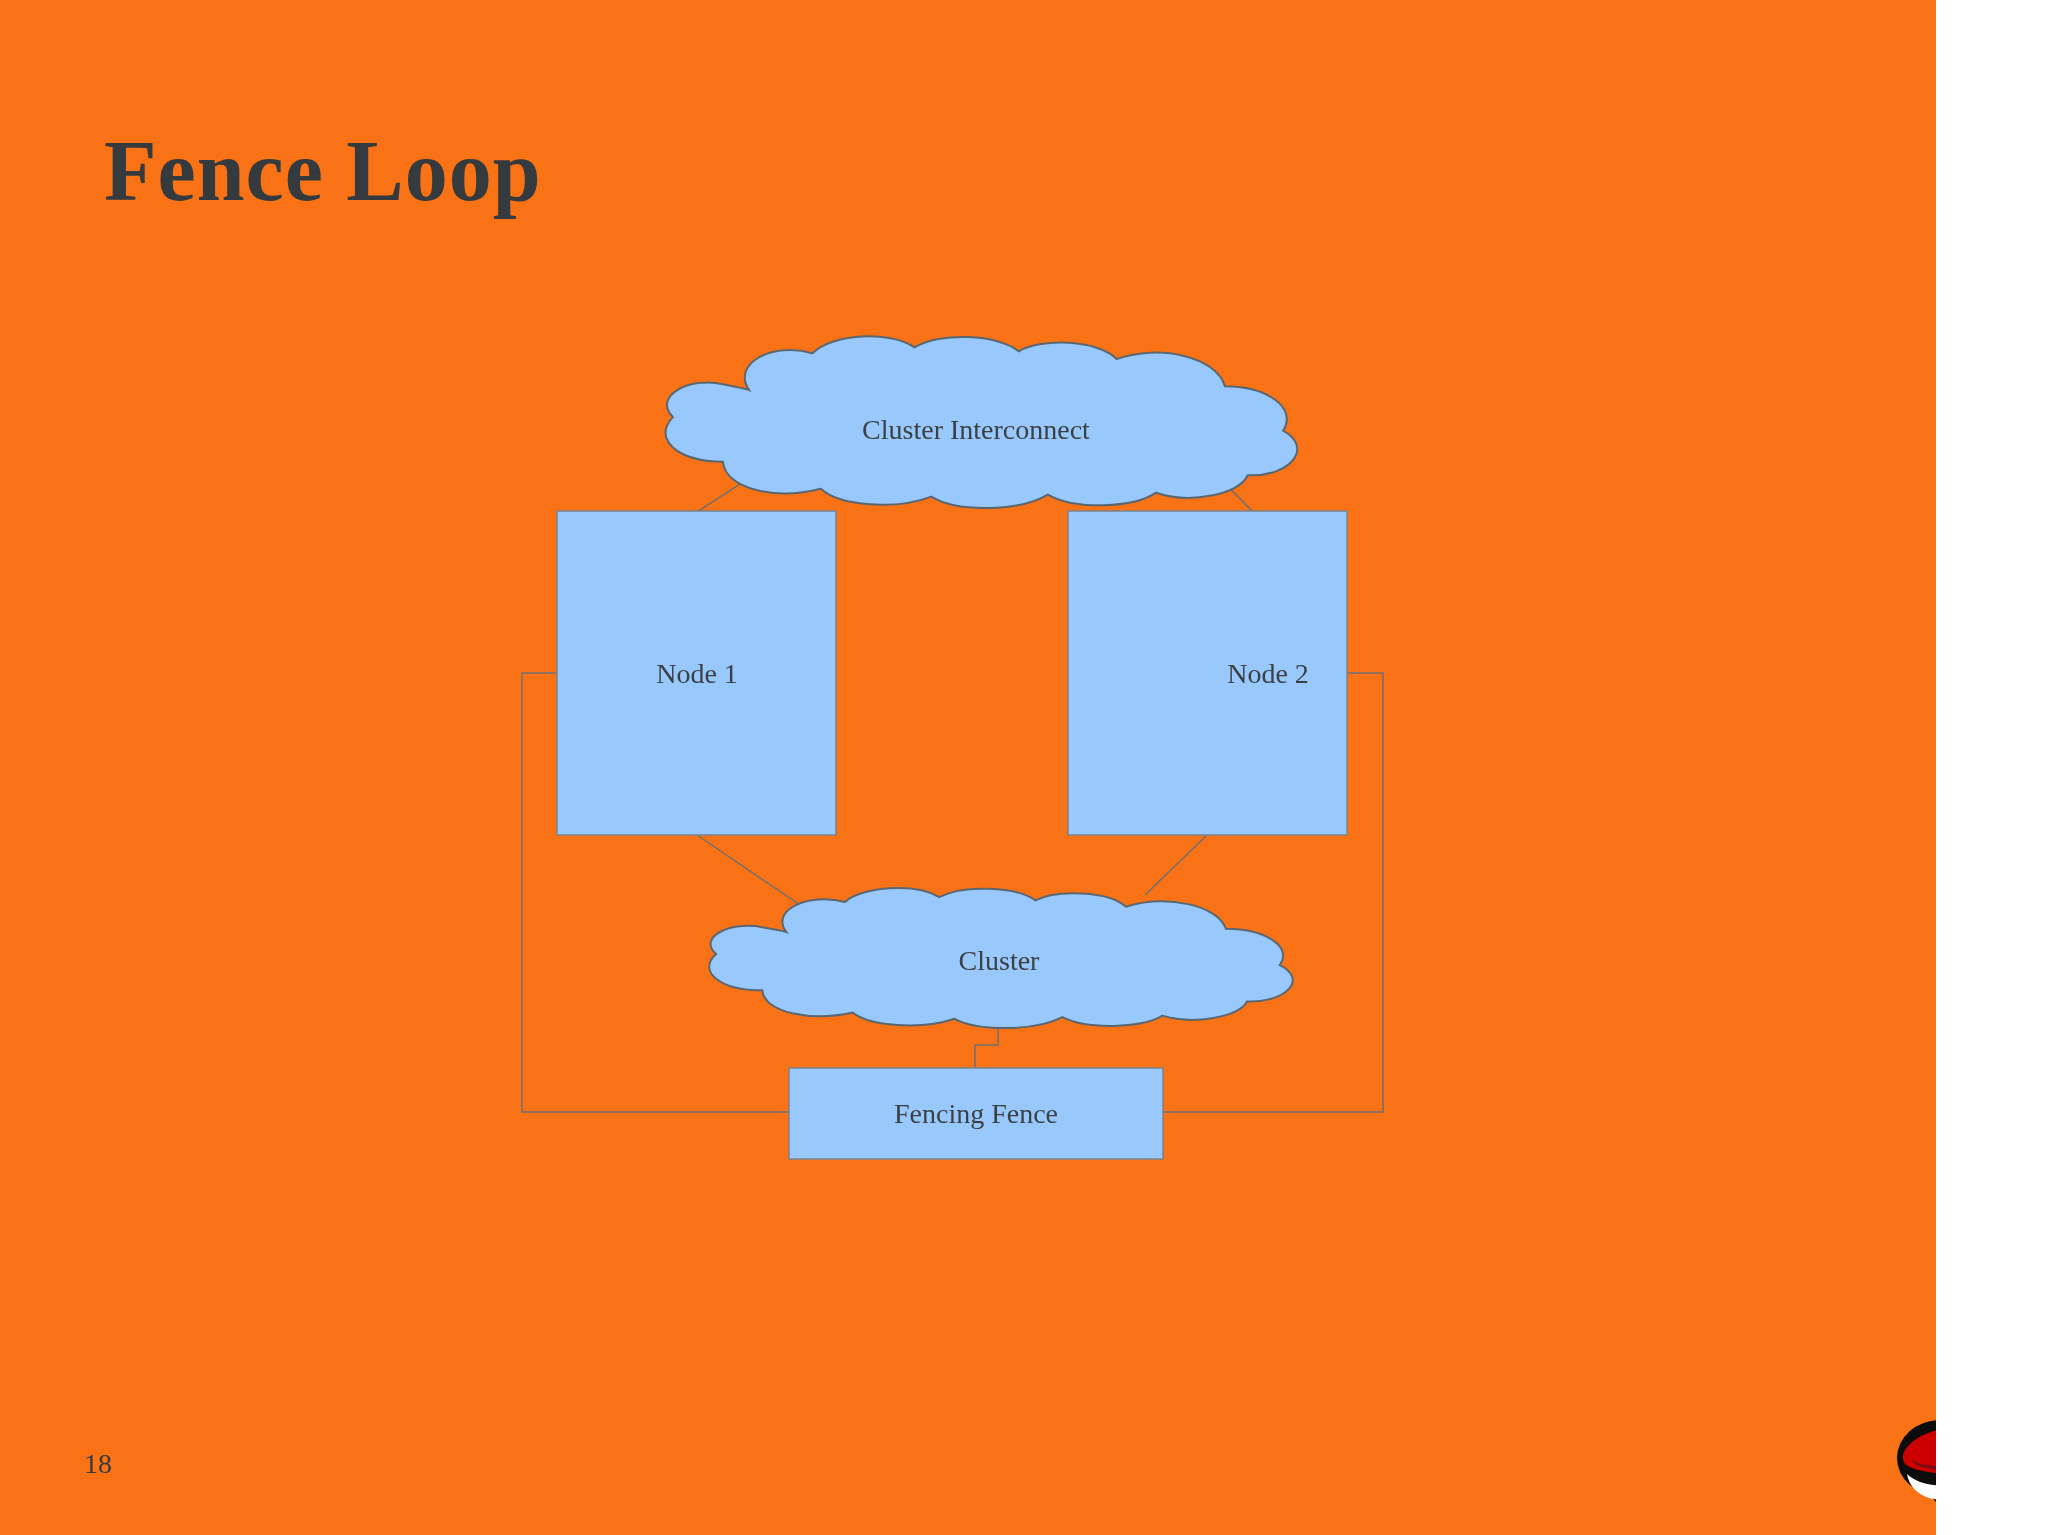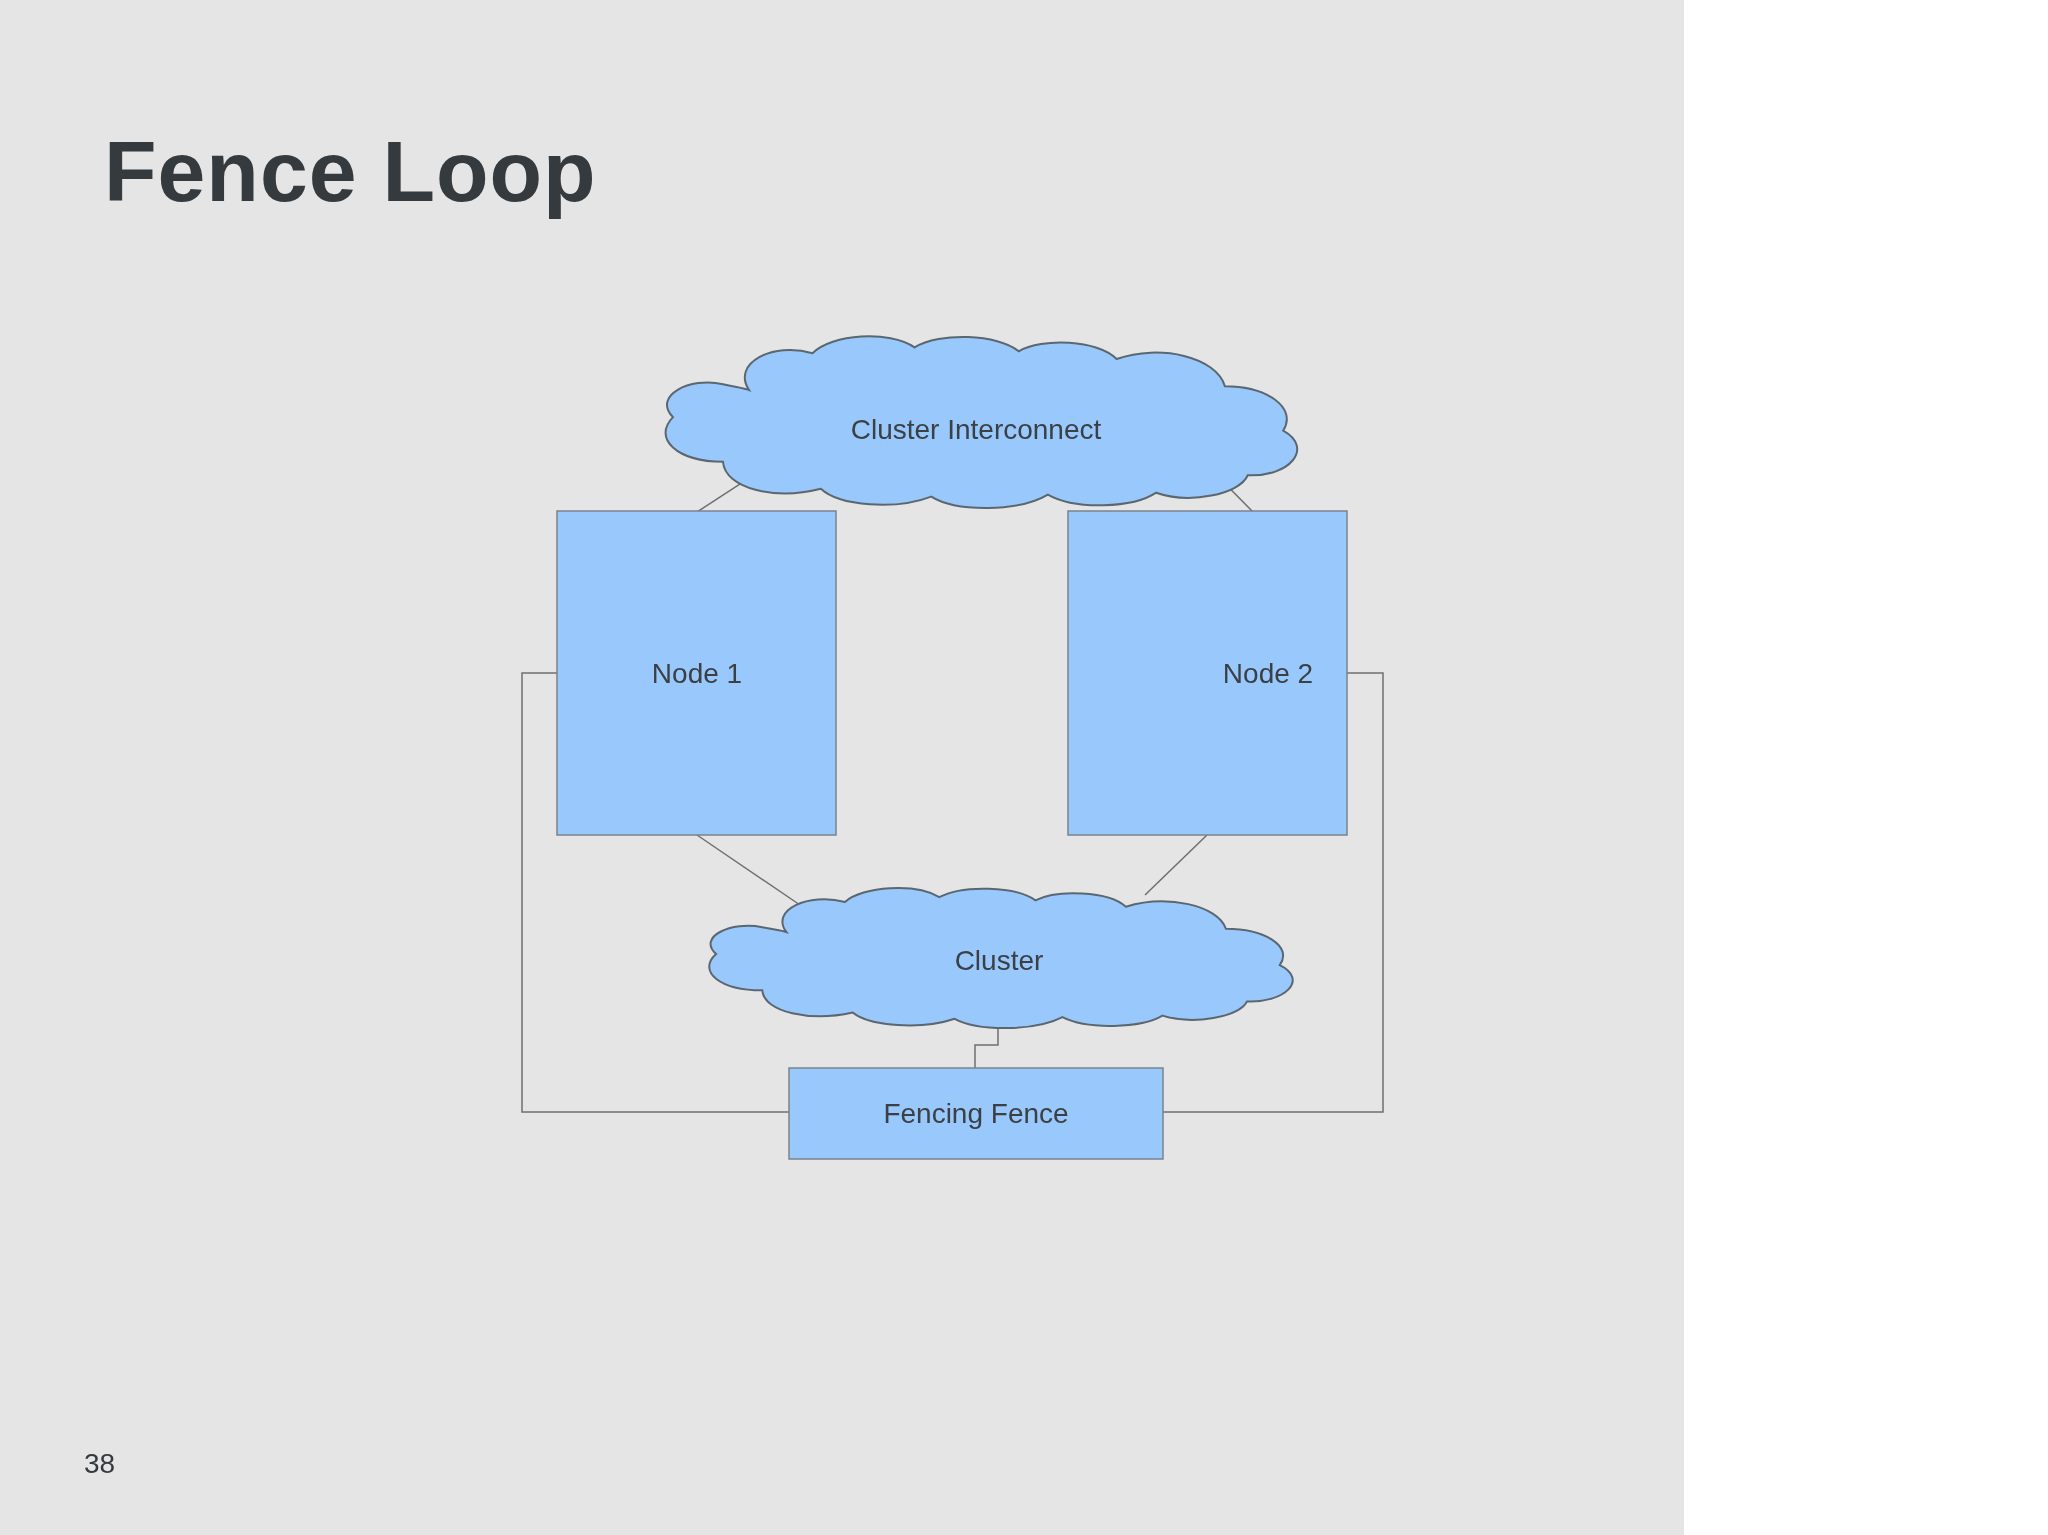--- a/index.html
+++ b/index.html
@@ -1,21 +1,21 @@
 <!DOCTYPE html>
 <html><head>
 <meta charset="utf-8">
 <style>
   html,body{margin:0;padding:0;background:#ffffff;}
   .slide{
     position:relative;
-    width:1684px;height:1535px;
-    background:#e5e5e5;
+    width:1936px;height:1535px;
+    background:#f97316;
     overflow:hidden;
-    font-family:Liberation Sans, sans-serif;
+    font-family:Liberation Serif, serif;
   }
   .slide-title{
     position:absolute;
     left:104px;top:128px;
     margin:0;
     font-size:86px;
     font-weight:bold;
     letter-spacing:1px;
     color:#343a3e;
     line-height:1;
@@ -117,15 +117,15 @@
       <text x="90" y="68" font-size="10" fill="#0c0c0c">®</text>
     </g>
   </svg>
 
   <div class="diagram-label lbl-cluster">Cluster Interconnect</div>
   <div class="diagram-label lbl-node1">Node 1</div>
   <div class="diagram-label lbl-node2">Node 2</div>
   <div class="diagram-label lbl-network">Cluster</div>
   <div class="diagram-label lbl-fencing">Fencing Fence</div>
 
-  <div class="page-number">38</div>
+  <div class="page-number">18</div>
 
 </div>
 
 </body></html>

